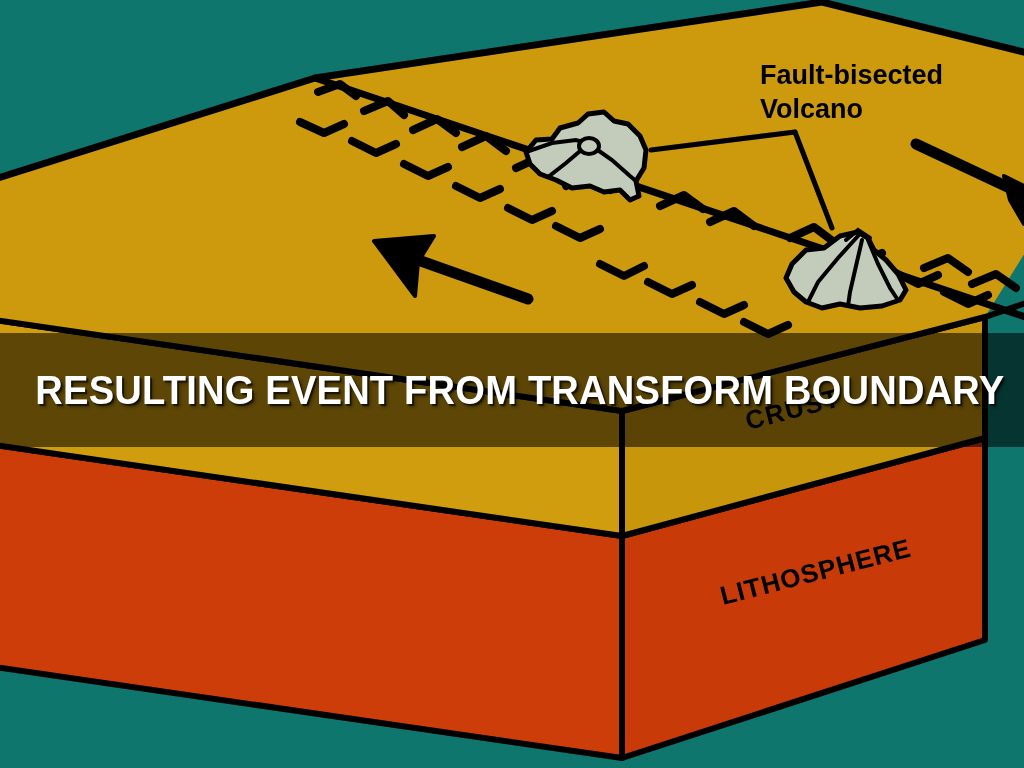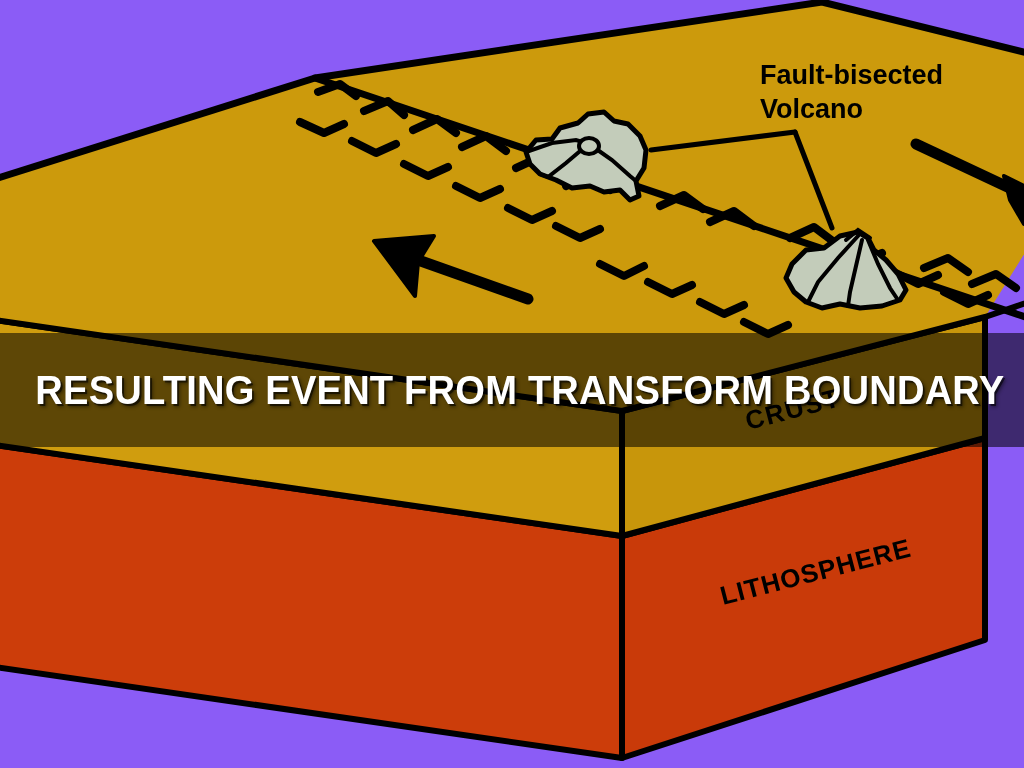--- a/index.html
+++ b/index.html
@@ -10,21 +10,21 @@
   body {
     width: 1024px;
     height: 768px;
     overflow: hidden;
     font-family: "Liberation Sans", sans-serif;
   }
   #stage {
     position: relative;
     width: 1024px;
     height: 768px;
-    background: #8b5cf6;
+    background: #0f766e;
   }
   #diagram {
     position: absolute;
     left: 0;
     top: 0;
     width: 1024px;
     height: 768px;
     display: block;
   }
   .dg-label {

